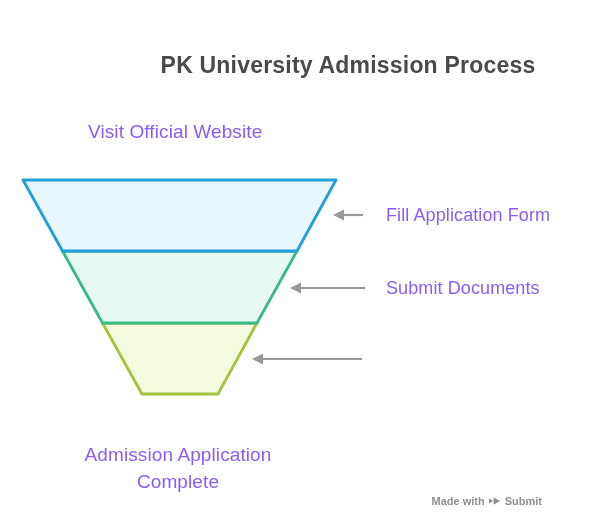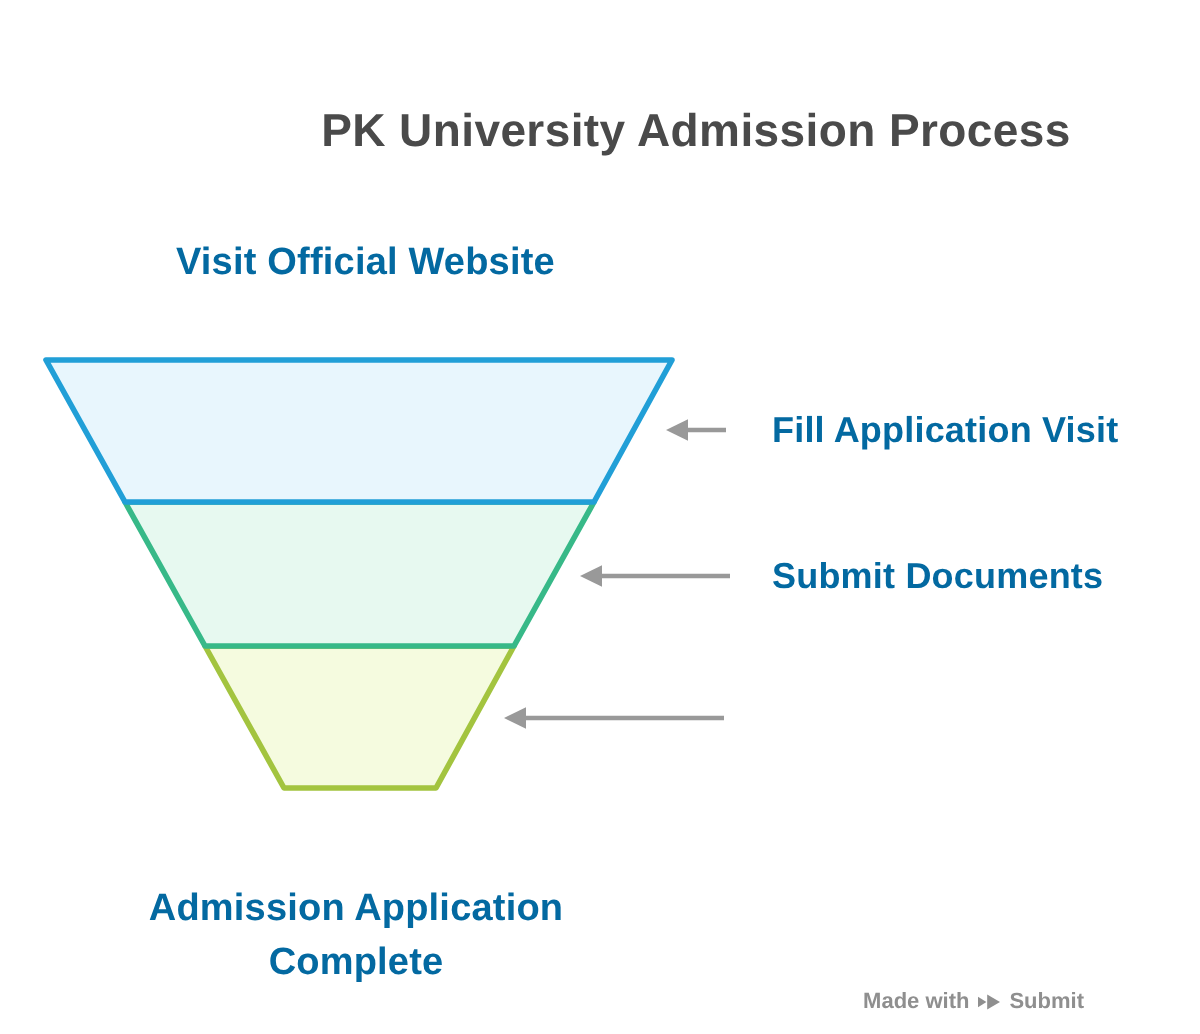--- a/index.html
+++ b/index.html
@@ -12,23 +12,22 @@
   }
   .layer{position:absolute;left:0;top:0;}
   .title{
     position:absolute;left:140px;top:52px;width:416px;
     text-align:center;
     font-size:23px;font-weight:bold;letter-spacing:.2px;
     color:#4a4a4a;
   }
   .label{
     position:absolute;
-    font-size:19px;color:#0369a1;letter-spacing:.1px;
+    font-size:19px;color:#8b5cf6;letter-spacing:.1px;
     white-space:nowrap;
-    font-weight:bold;
   }
   .label-top{left:88px;top:121px;}
   .label-stage{left:386px;font-size:18px;line-height:22px;}
   .label-stage-1{top:204px;}
   .label-stage-2{top:277px;}
   .label-stage-3{top:348px;}
   .label-bottom{
     left:63px;top:420px;width:230px;
     text-align:center;white-space:normal;
     font-size:19px;line-height:27px;margin-top:21px;
@@ -64,21 +63,21 @@
     <g>
       <line x1="261" y1="359" x2="362" y2="359" stroke-width="2.2" stroke="#999999"></line>
       <polygon points="252,359 263,353.6 263,364.4" fill="#999999"></polygon>
     </g>
   </svg>
 
   <div class="title">PK University Admission Process</div>
 
   <div class="label label-top">Visit Official Website</div>
 
-  <div class="label label-stage label-stage-1">Fill Application Visit</div>
+  <div class="label label-stage label-stage-1">Fill Application Form</div>
 
   <div class="label label-stage label-stage-2">Submit Documents</div>
 
 
   <div class="label label-bottom">Admission Application Complete</div>
 
   <div class="watermark">
     <span>Made with</span>
     <svg width="12" height="12" viewBox="0 0 12 12">
       <polygon points="0,3.4 4.2,6 0,8.6" fill="#8f8f8f"></polygon>

